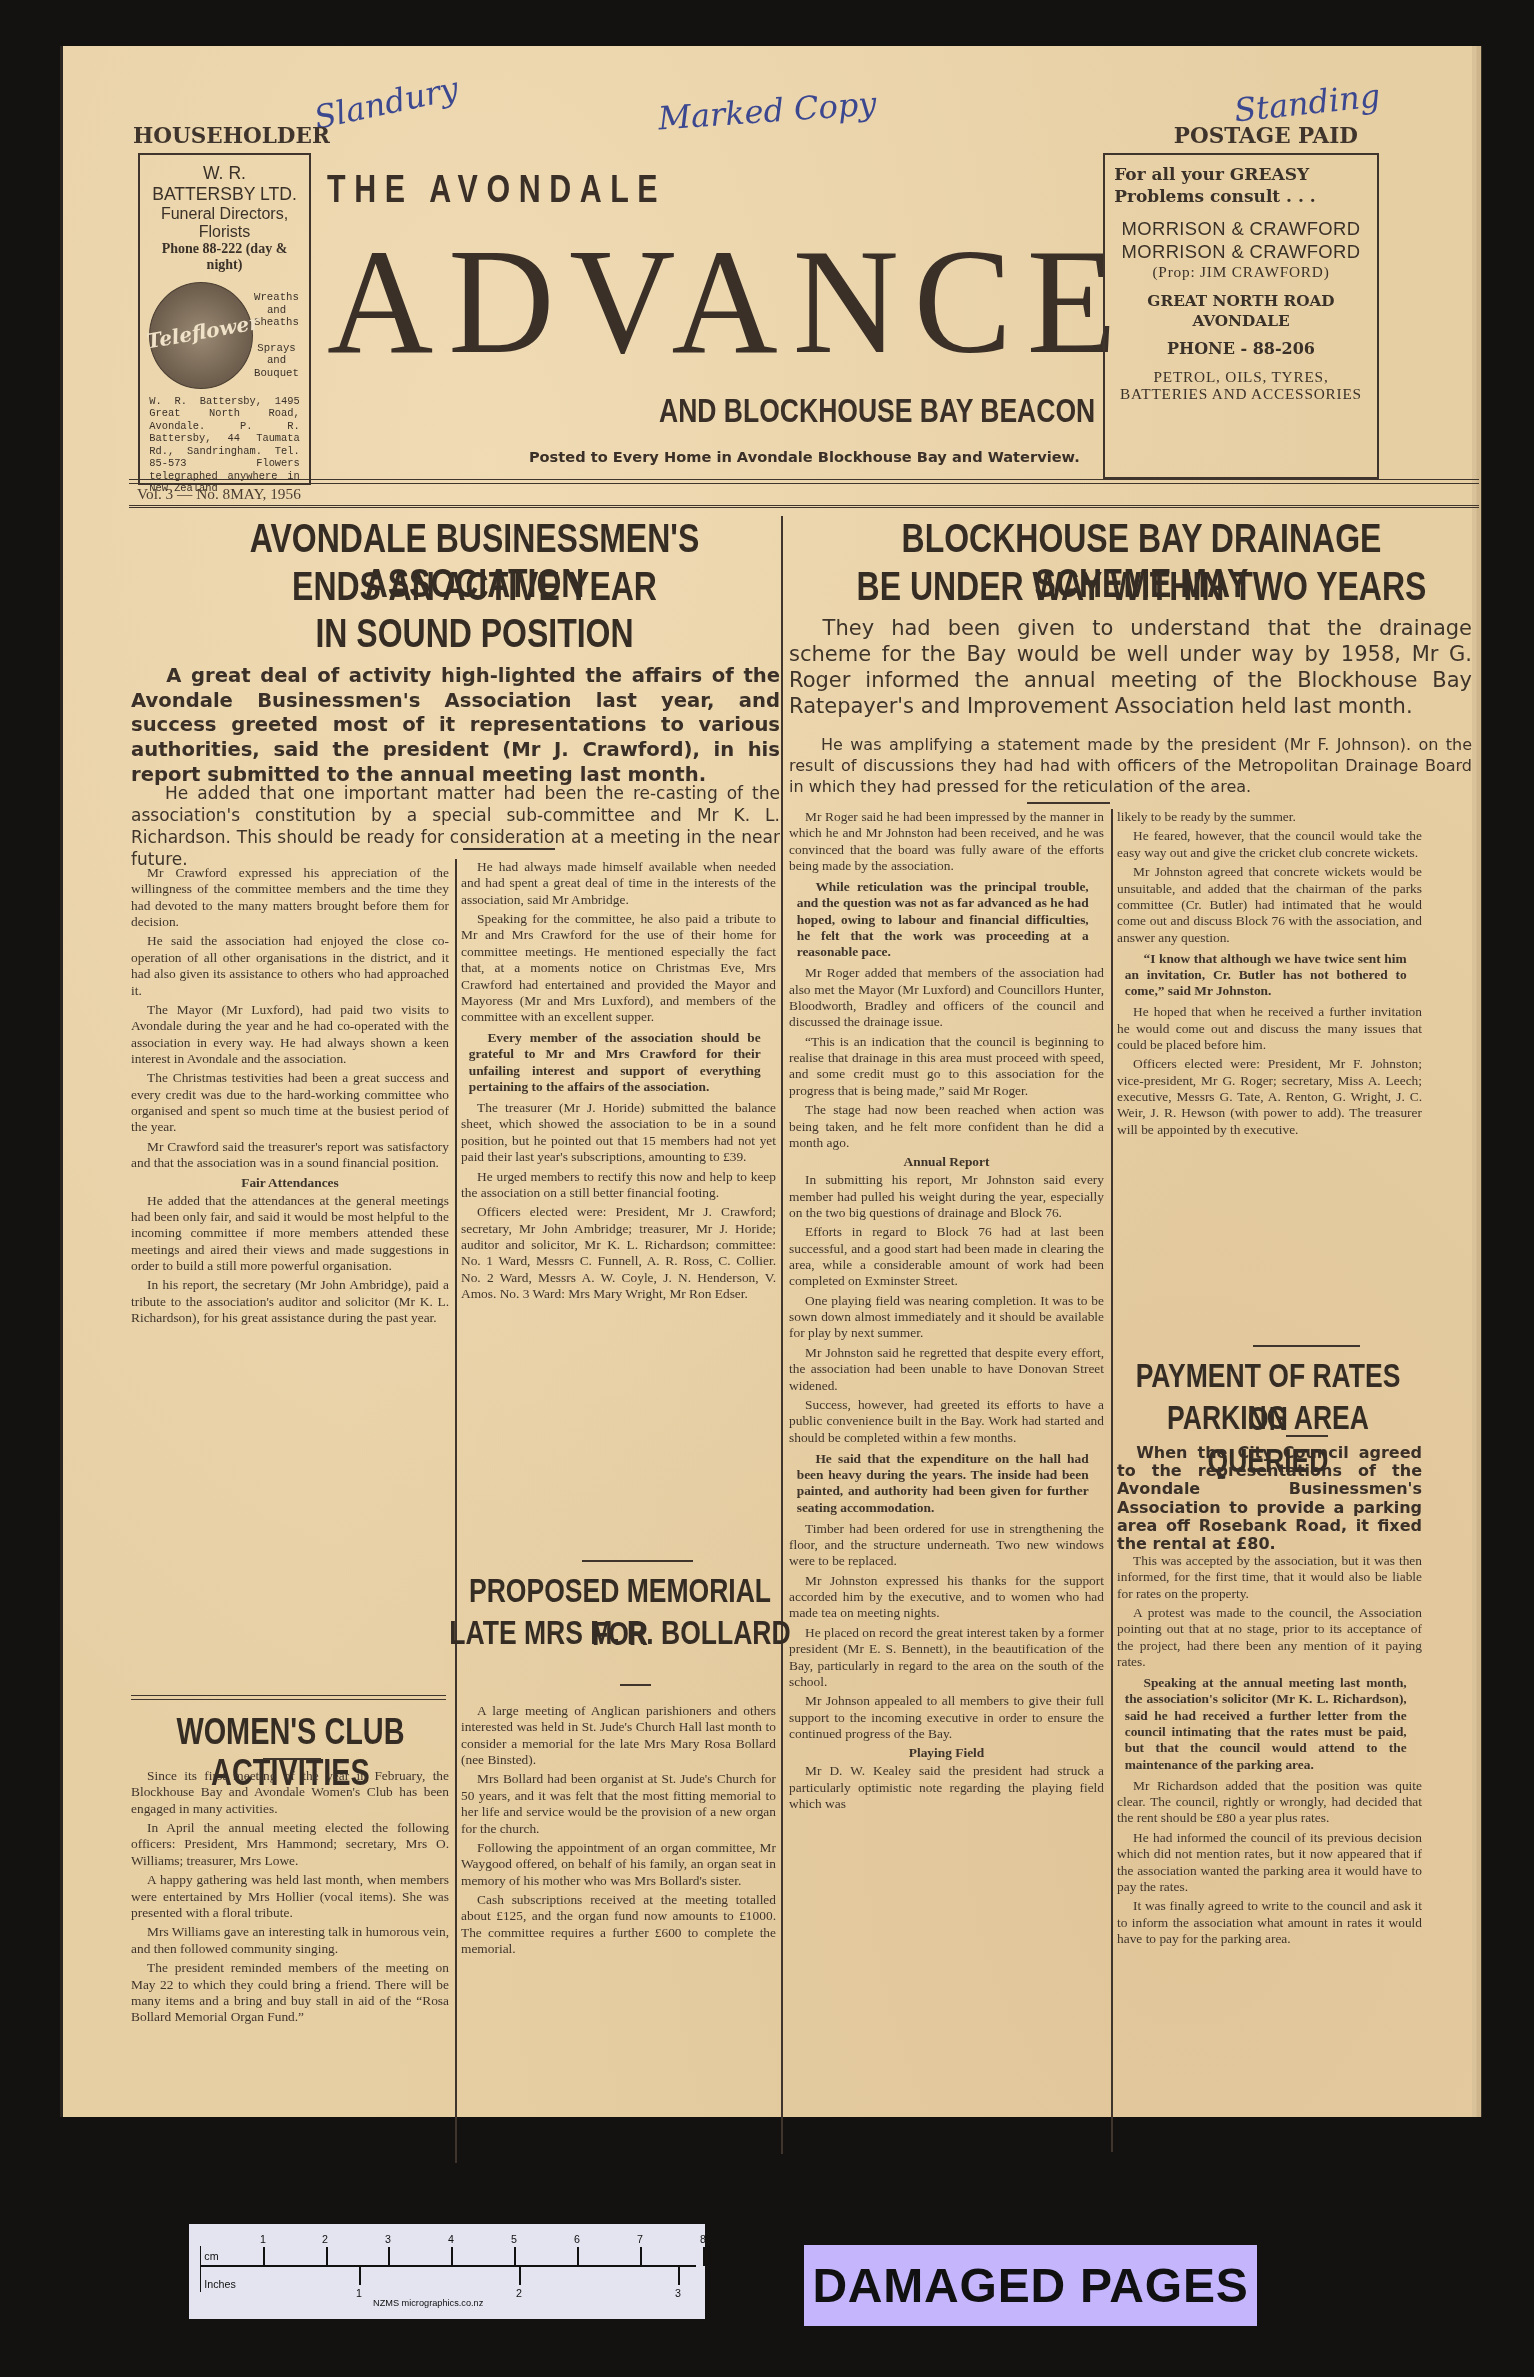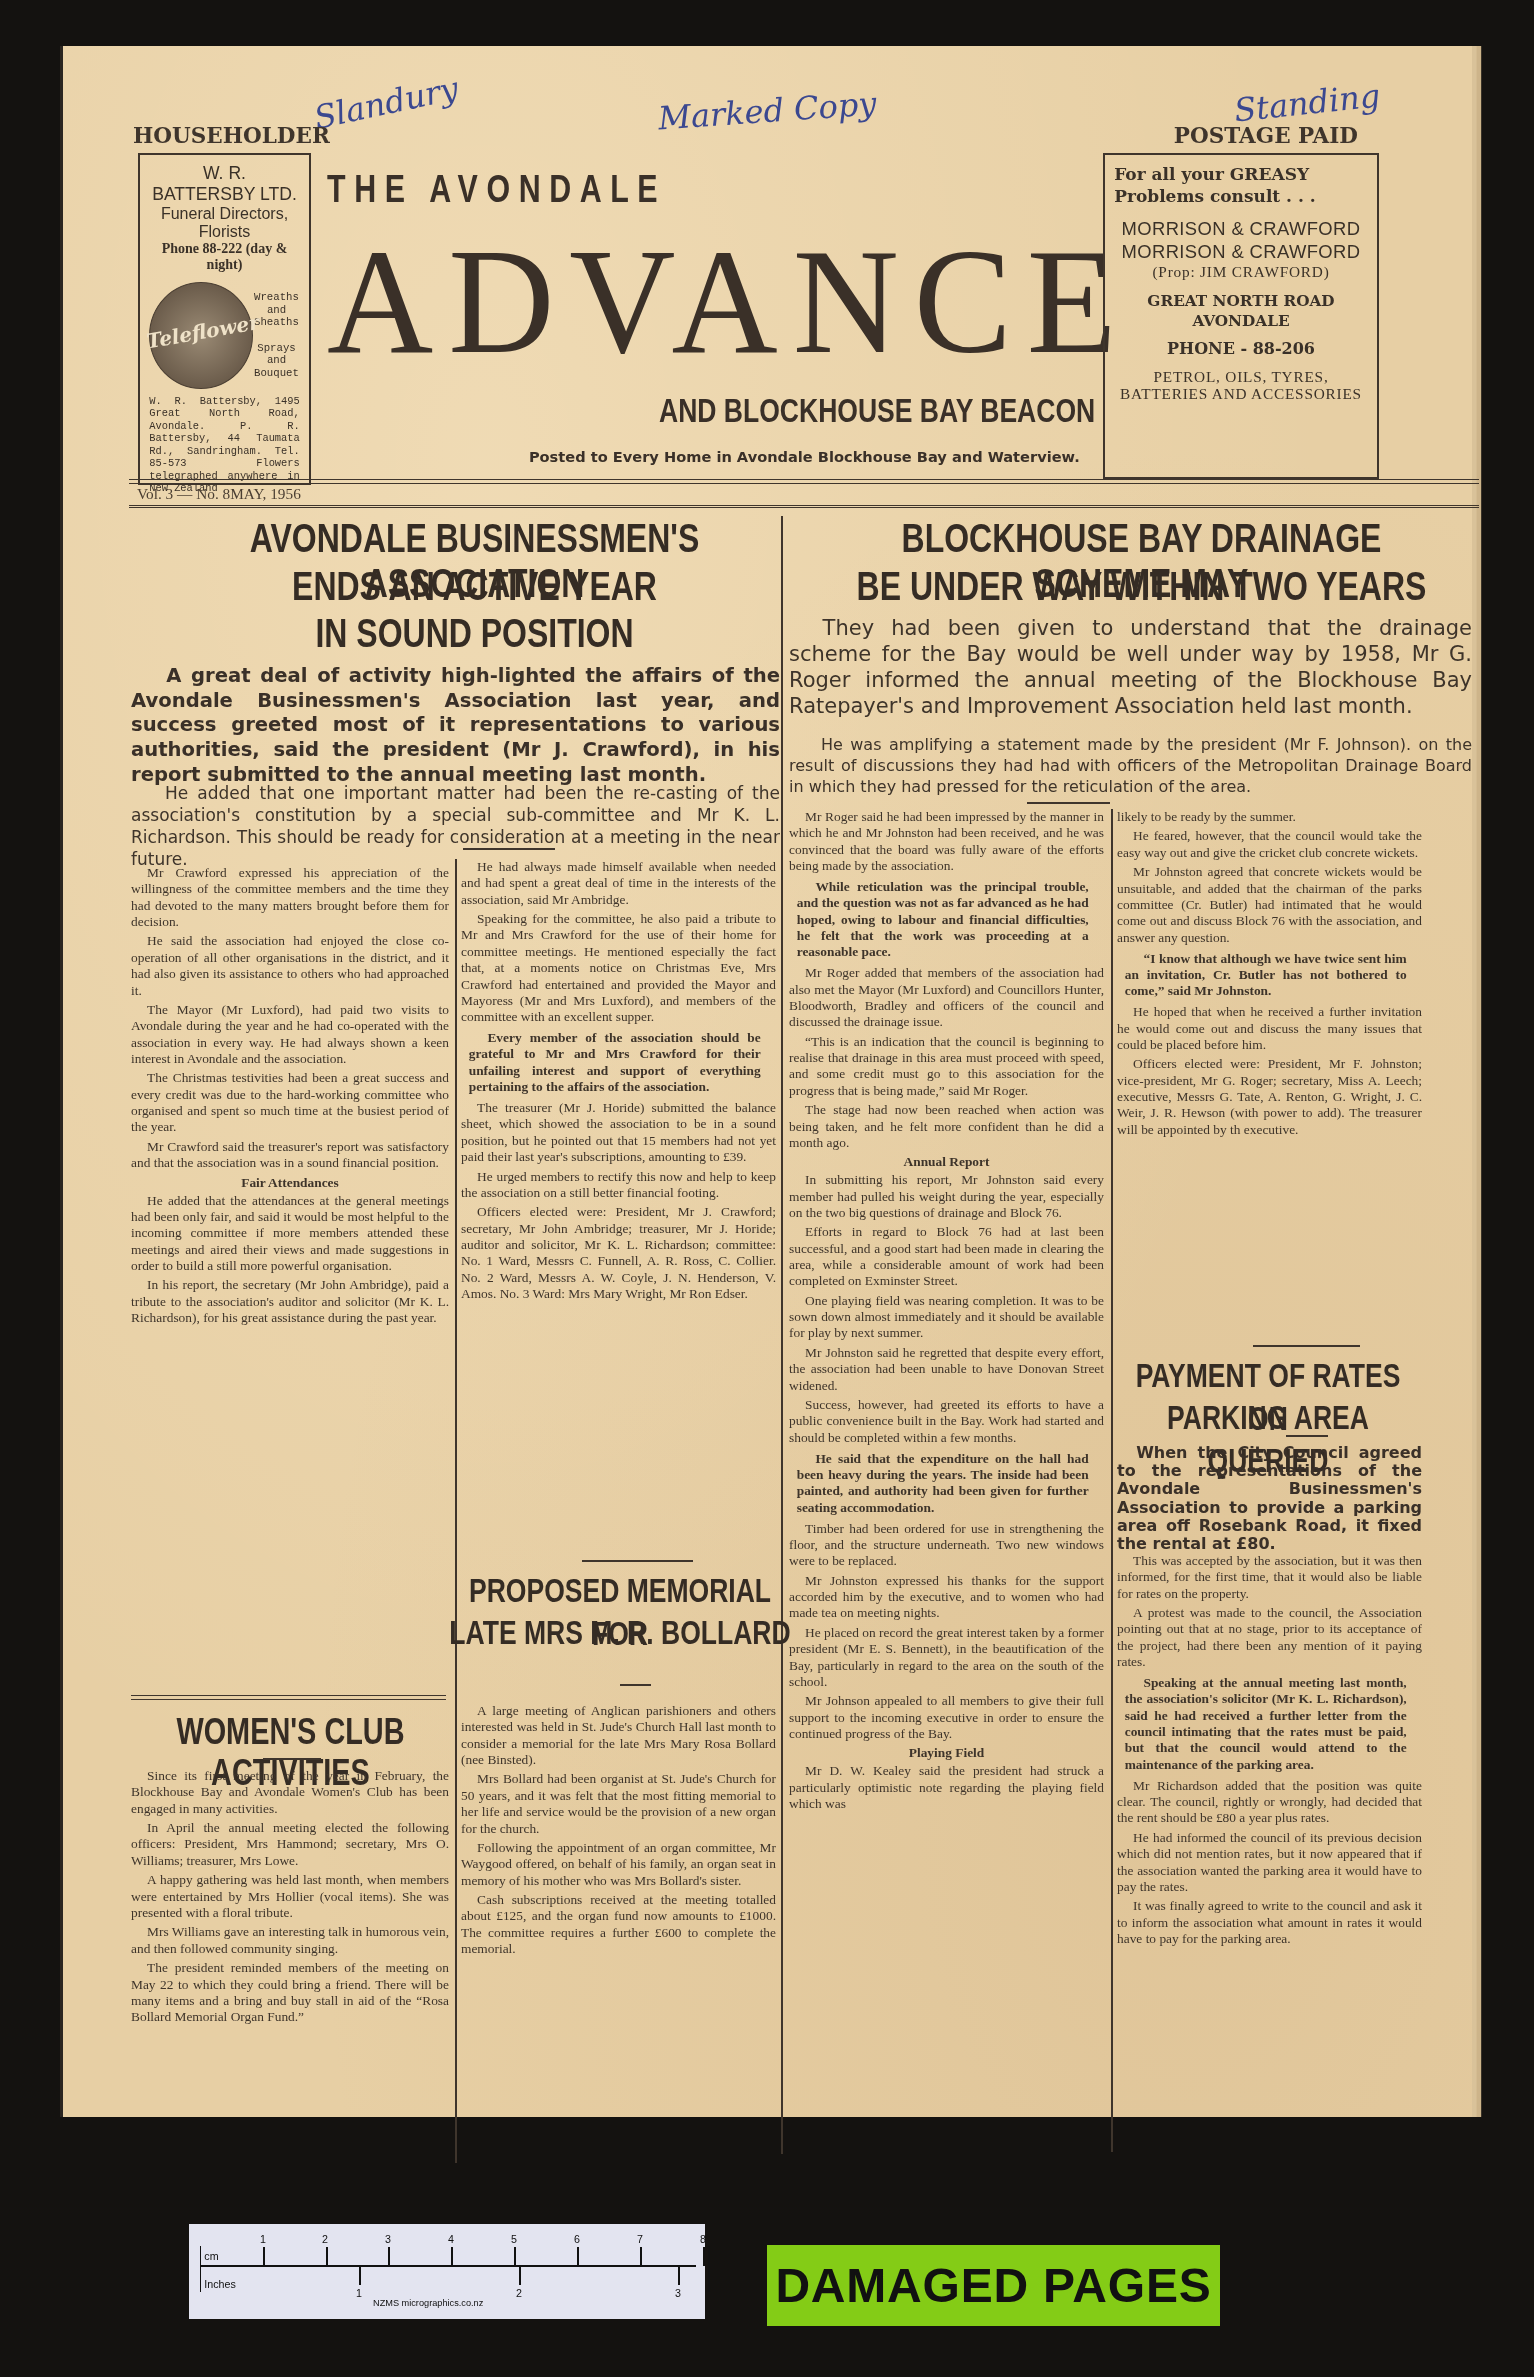--- a/index.html
+++ b/index.html
@@ -63,21 +63,21 @@
   .deck-bold { position: absolute; font-family: "DejaVu Sans", sans-serif; font-weight: bold; font-size: 19.6px; line-height: 1.26; text-align: justify; color: #3a3028; }
   .deck-large { position: absolute; font-family: "DejaVu Sans", sans-serif; font-size: 17px; line-height: 1.3; text-align: justify; color: #3e342a; }
   .short-rule { position: absolute; height: 1.5px; background: #3f352c; }
 
   
   .ruler { position: absolute; left: 189px; top: 2224px; width: 516px; height: 95px; background: #e3e4f0; }
   .ruler-line { position: absolute; left: 11.5px; top: 41px; width: 495px; height: 2.3px; background: #111; }
   .tick { position: absolute; width: 1.5px; background: #111; }
   .ruler-label { position: absolute; font-family: "Liberation Sans", sans-serif; font-size: 10.7px; color: #111; }
   .ruler-brand { position: absolute; left: 184px; top: 74px; font-family: "Liberation Sans", sans-serif; font-size: 9.2px; color: #111; }
-  .damaged { position: absolute; left: 767px; top: 2245px; width: 453px; height: 81px; background: #84cc16; display: flex; align-items: center; justify-content: center; font-family: "Liberation Sans", sans-serif; font-weight: bold; font-size: 48px; color: #111; letter-spacing: 0.8px; }
+  .damaged { position: absolute; left: 804px; top: 2245px; width: 453px; height: 81px; background: #c4b5fd; display: flex; align-items: center; justify-content: center; font-family: "Liberation Sans", sans-serif; font-weight: bold; font-size: 48px; color: #111; letter-spacing: 0.8px; }
 </style>
 </head>
 <body>
 
 <div class="page">
   <div class="page-edge"></div>
 
   <div class="handwriting" style="left:253px; top:38px; transform:rotate(-12deg);">Slandury</div>
   <div class="handwriting" style="left:598px; top:46px; transform:rotate(-4deg);">Marked Copy</div>
   <div class="handwriting" style="left:1174px; top:38px; transform:rotate(-6deg);">Standing</div>

